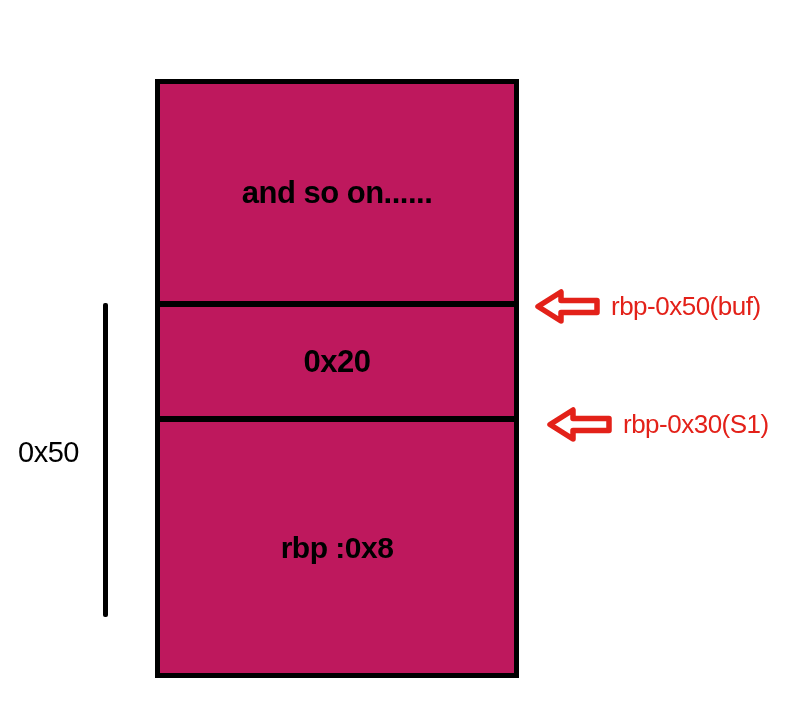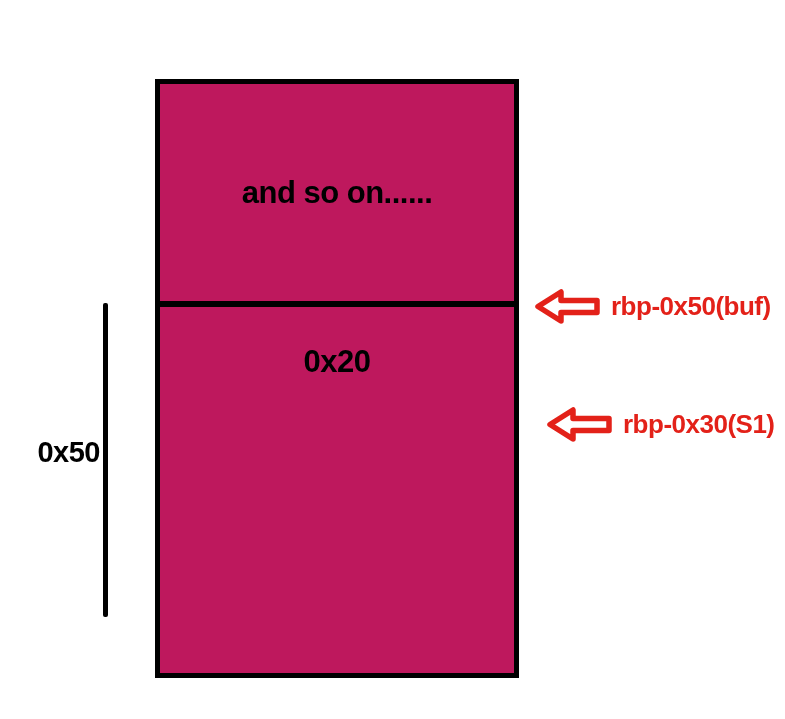--- a/index.html
+++ b/index.html
@@ -50,54 +50,57 @@
     width: 5px;
     height: 314px;
     background: #000000;
     border-radius: 2px;
   }
   .bracket-label {
     position: absolute;
     left: 18px;
     top: 436px;
     width: 82px;
-    text-align: right;
-    font-weight: bold;
+    text-align: left;
+    font-weight: normal;
     font-size: 29px;
     color: #000000;
     letter-spacing: -0.5px;
   }
 
   
   .annotation {
     position: absolute;
     display: flex;
     align-items: center;
     gap: 9px;
     color: #e32119;
-    font-weight: bold;
+    font-weight: normal;
     font-size: 26px;
     letter-spacing: -0.5px;
     white-space: nowrap;
   }
   .ann-1 { left: 532px; top: 288px; }
   .ann-2 { left: 544px; top: 406px; }
   .arrow-icon { display: block; overflow: visible; }
 </style>
 </head>
 <body>
 
 <div class="stage">
 
   <div class="stack-box">
     <div class="section sec-1">
       <span class="section-text">and so on......</span>
     </div>
     <div class="section sec-2">
       <span class="section-text">0x20</span>
+    </div>
+    <div class="section sec-4">
+      <span class="section-text">rbp :0x8</span>
     </div>
   </div>
 
   <div class="bracket-line"></div>
   <div class="bracket-label">0x50</div>
 
   <div class="annotation ann-1">
     <svg class="arrow-icon" width="70" height="37" viewBox="0 0 70 37" xmlns="http://www.w3.org/2000/svg">
       <polygon points="6,18.5 29,4 29,12.5 65,12.5 65,24.5 29,24.5 29,33" fill="#ffffff" stroke="#e32119" stroke-width="5.5" stroke-linejoin="round"></polygon>
     </svg>

